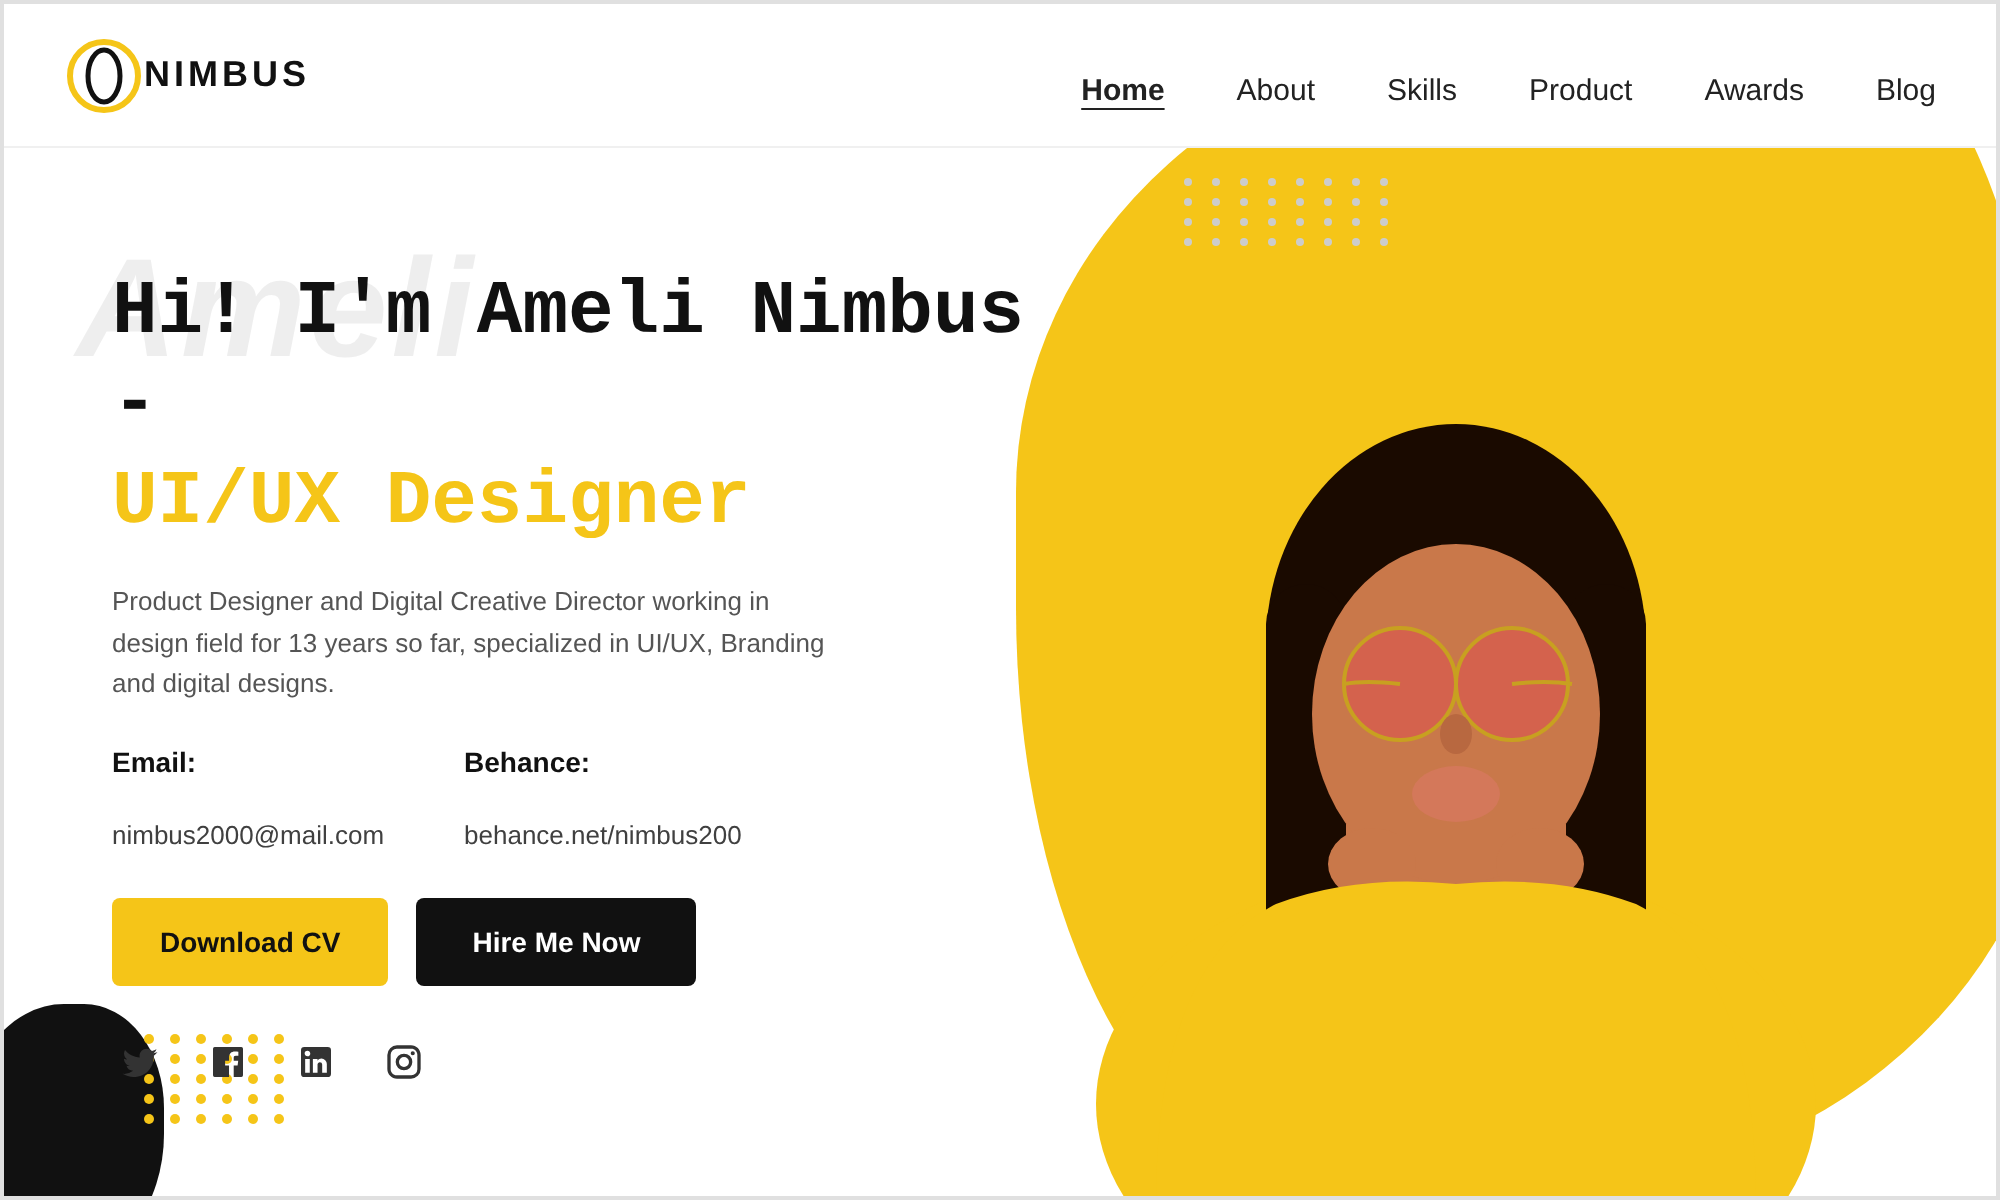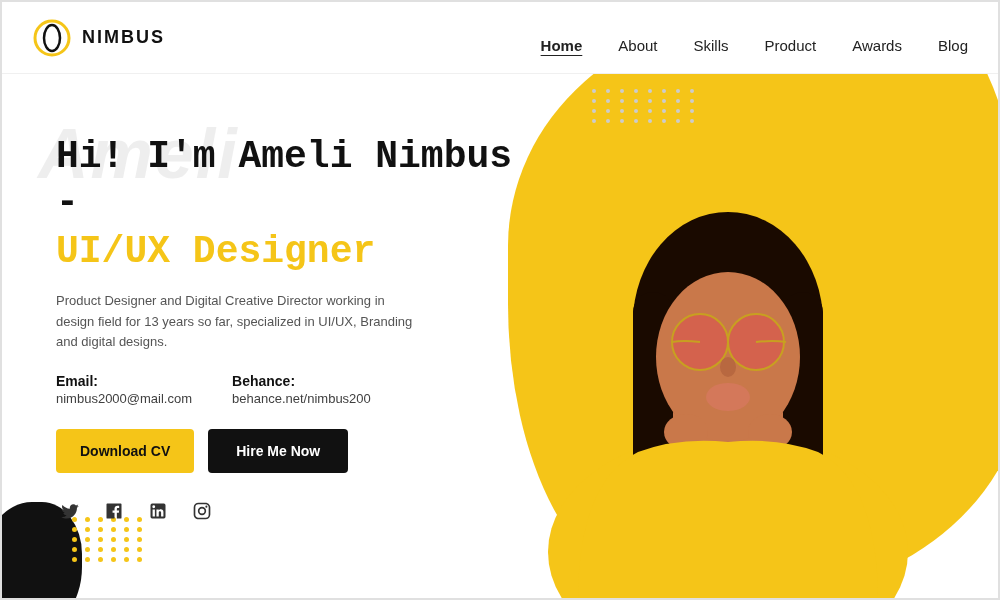--- a/index.html
+++ b/index.html
@@ -21,21 +21,20 @@
       padding: 0 30px;
       height: 72px;
       background: #fff;
       border-bottom: 1px solid #f0f0f0;
       position: relative;
       z-index: 10;
     }
     .logo-area {
       display: flex;
       align-items: center;
-      gap: 10px;
       justify-content: center;
     }
     .logo-icon {
       width: 40px;
       height: 40px;
     }
     .logo-text {
       font-size: 18px;
       font-weight: 800;
       letter-spacing: 2px;
@@ -182,21 +181,21 @@
     .contact-info {
       display: flex;
       gap: 40px;
       margin-bottom: 22px;
     }
     .contact-info-item label {
       font-size: 14px;
       font-weight: 700;
       color: #111;
       display: block;
-      margin-bottom: 0;
+      margin-bottom: 20px;
     }
     .contact-info-item span {
       font-size: 13px;
       color: #404040;
     }
     .hero-buttons {
       display: flex;
       gap: 14px;
       margin-bottom: 24px;
     }

